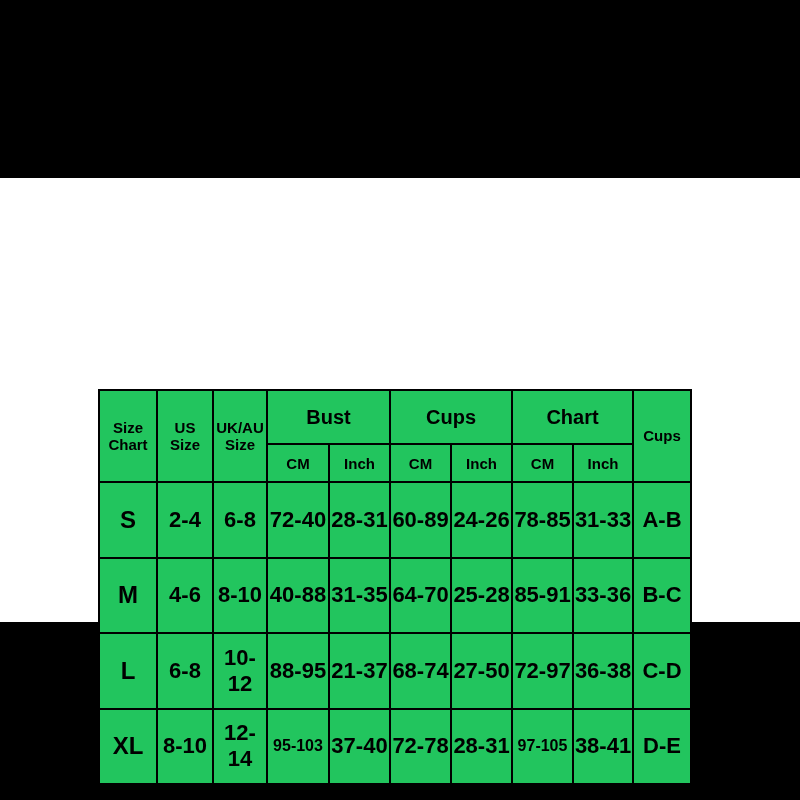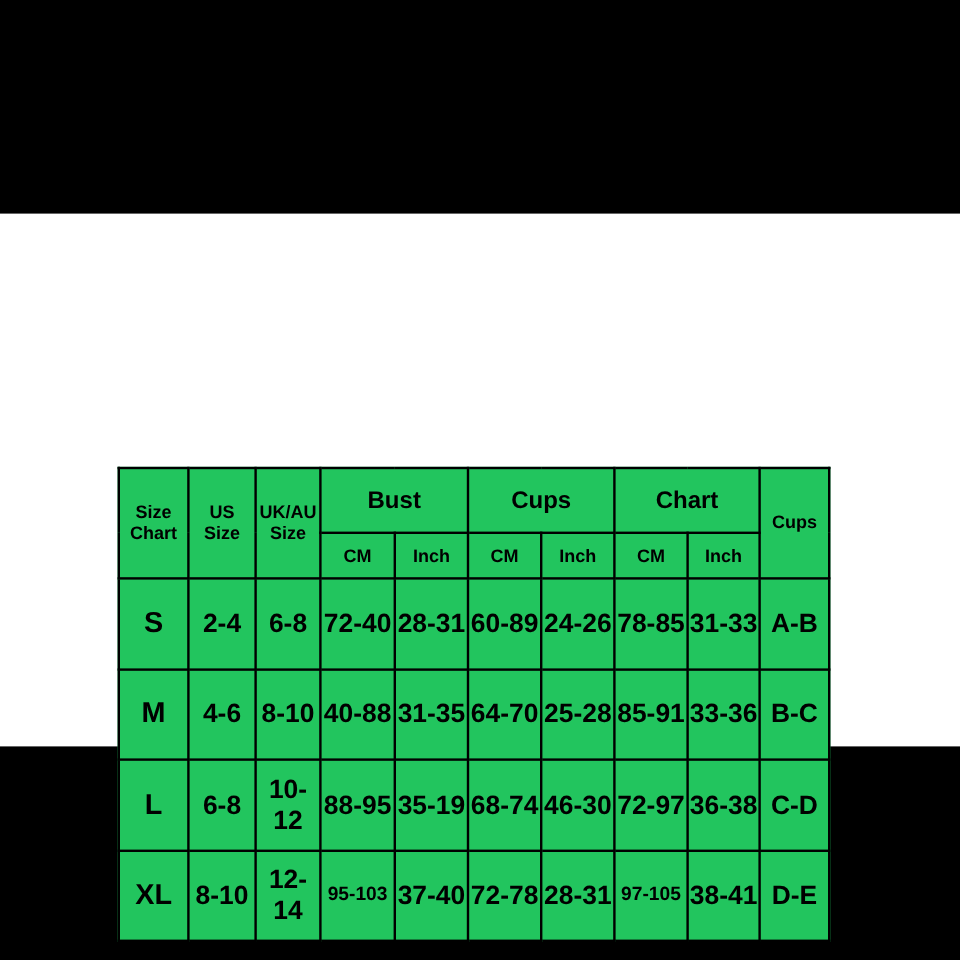--- a/index.html
+++ b/index.html
@@ -156,23 +156,23 @@
             <td class="cell-val">25-28</td>
             <td class="cell-val">85-91</td>
             <td class="cell-val">33-36</td>
             <td class="cell-val">B-C</td>
           </tr>
           <tr class="data">
             <td class="row-size">L</td>
             <td class="cell-val">6-8</td>
             <td class="cell-val">10-12</td>
             <td class="cell-val">88-95</td>
-            <td class="cell-val">35-19</td>
+            <td class="cell-val">21-37</td>
             <td class="cell-val">68-74</td>
-            <td class="cell-val">46-30</td>
+            <td class="cell-val">27-50</td>
             <td class="cell-val">72-97</td>
             <td class="cell-val">36-38</td>
             <td class="cell-val">C-D</td>
           </tr>
           <tr class="data">
             <td class="row-size">XL</td>
             <td class="cell-val">8-10</td>
             <td class="cell-val">12-14</td>
             <td class="cell-val narrow">95-103</td>
             <td class="cell-val">37-40</td>

